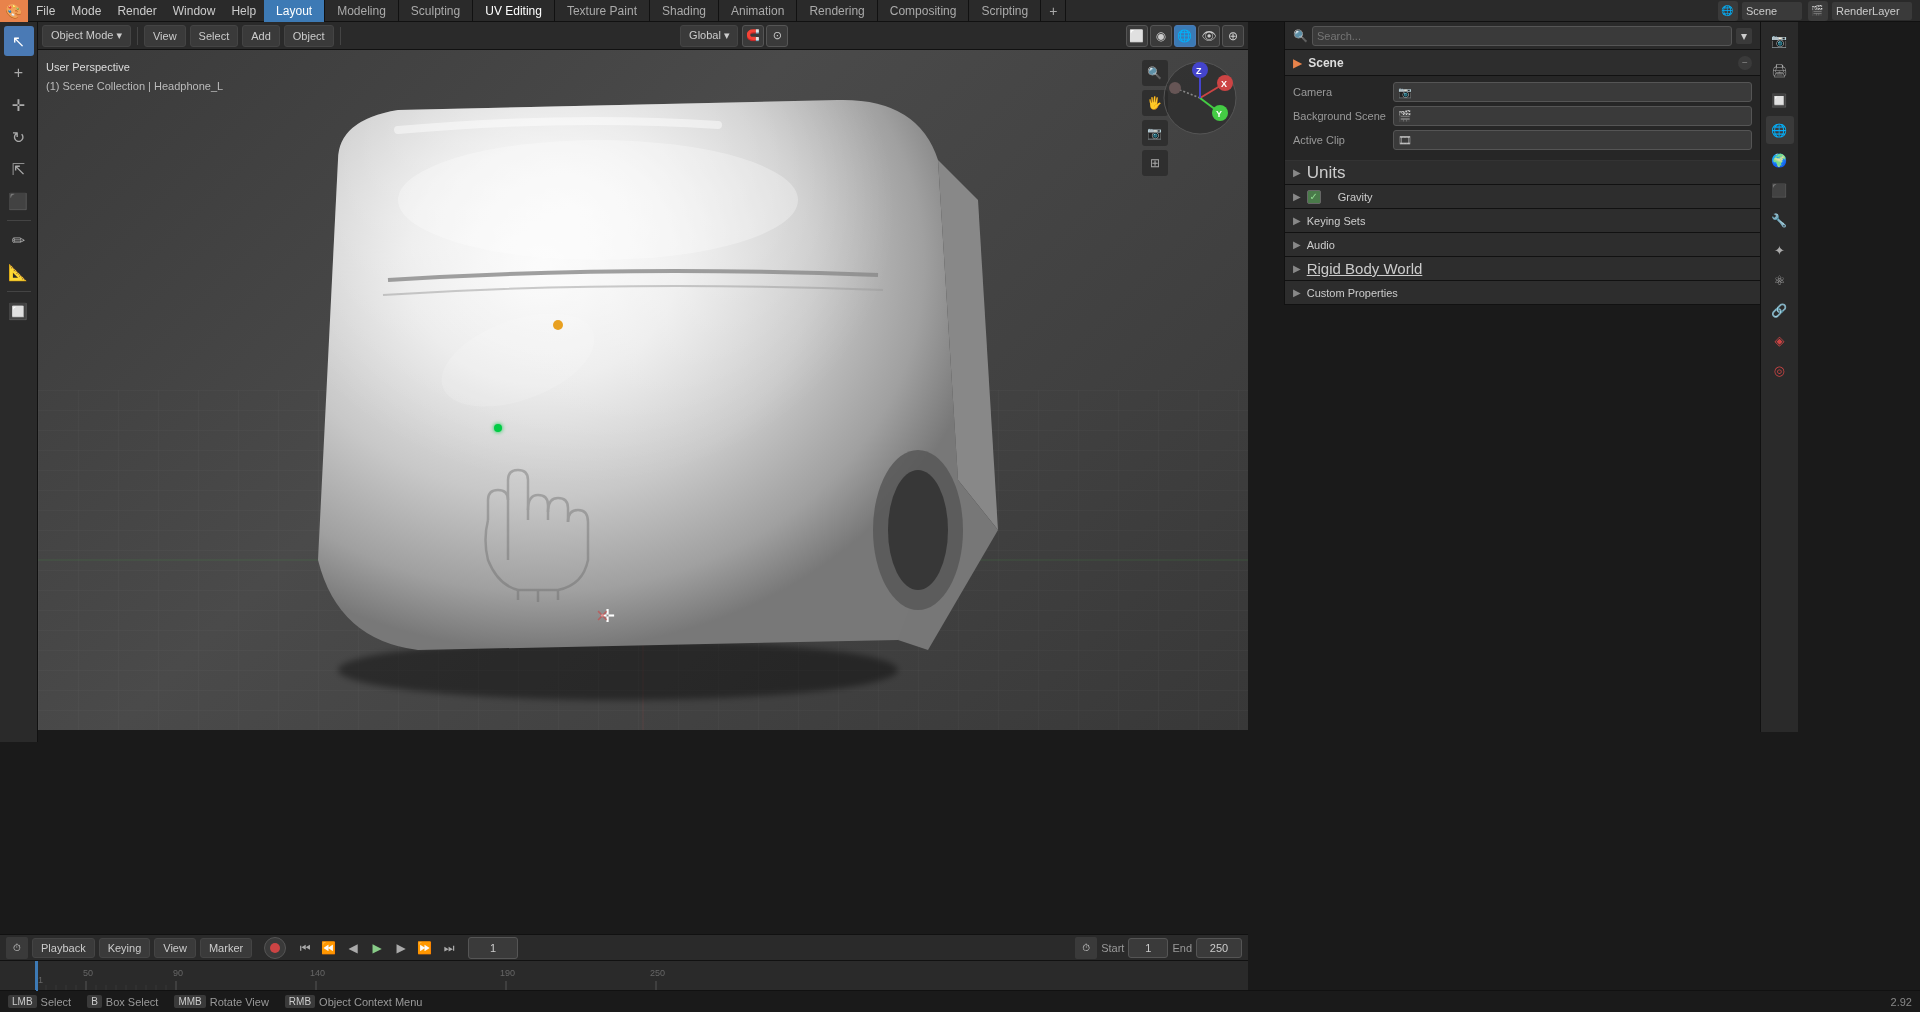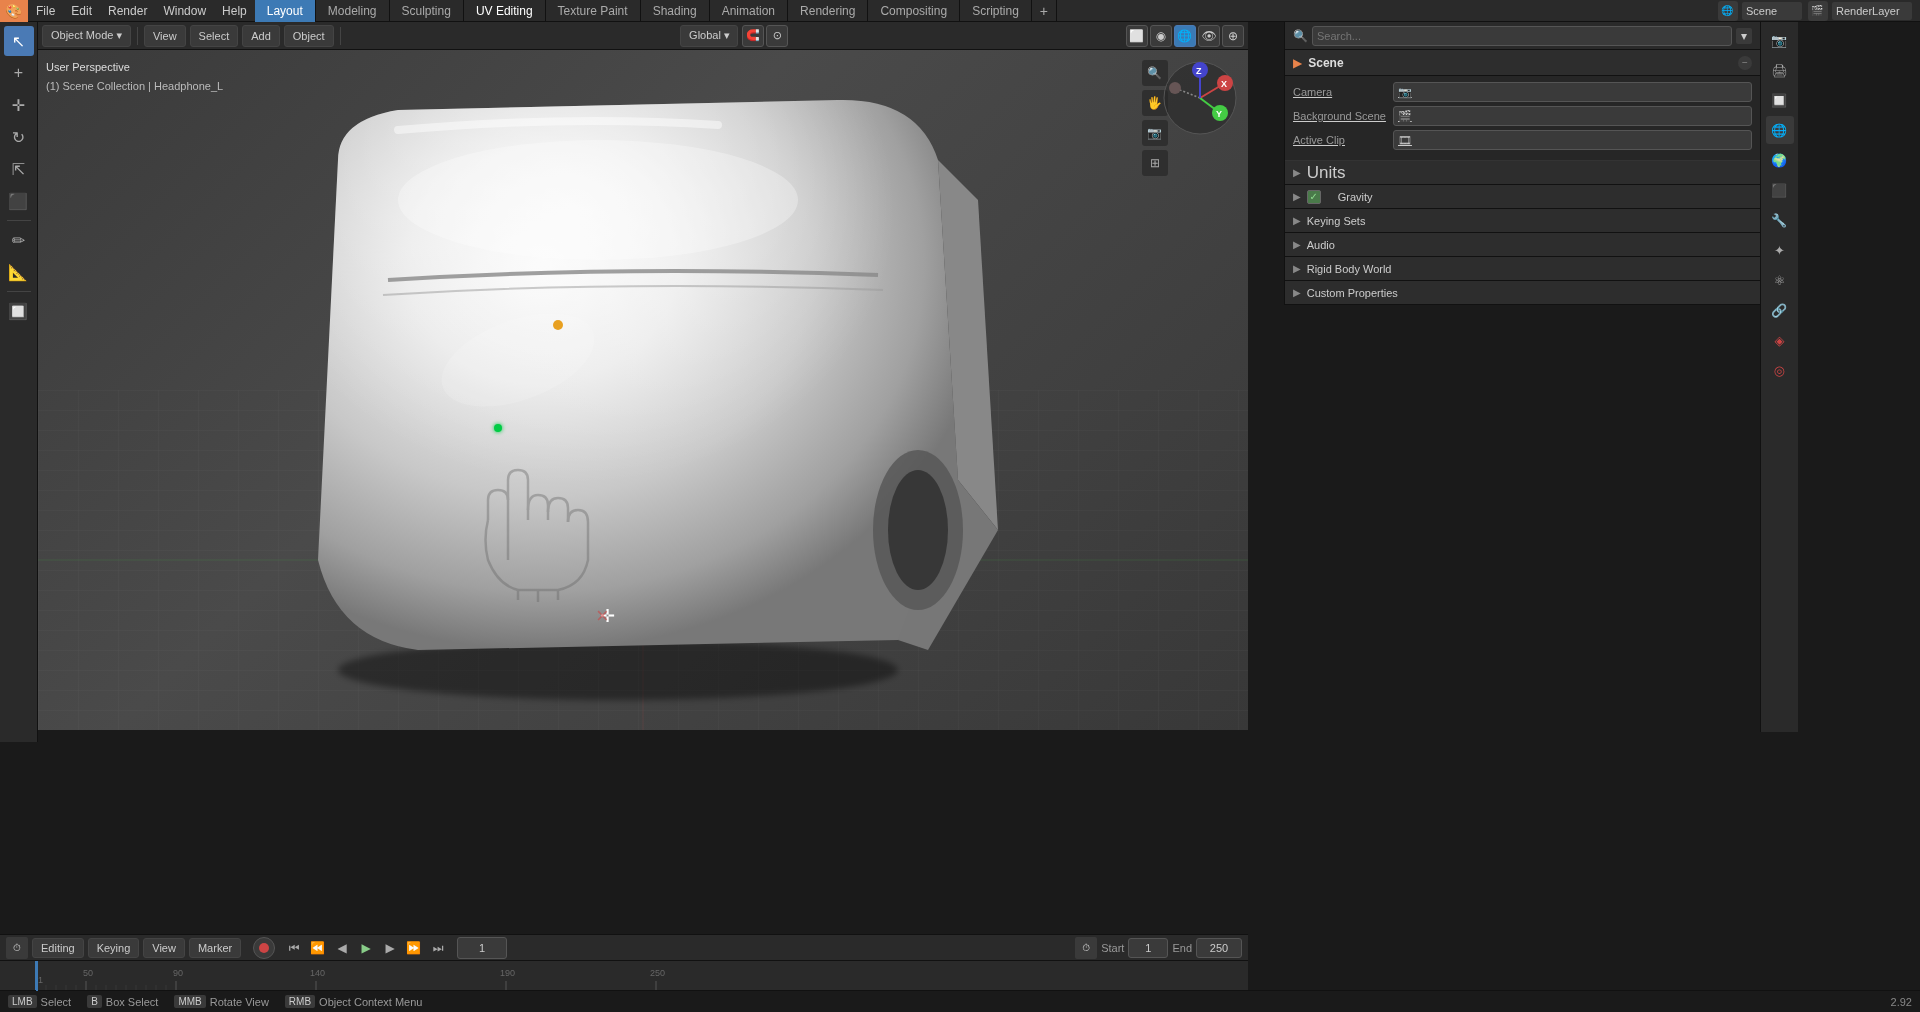--- a/index.html
+++ b/index.html
@@ -72,21 +72,21 @@
     ::-webkit-scrollbar-track { background: #1a1a1a; }
     ::-webkit-scrollbar-thumb { background: #444; border-radius: 3px; }
   </style>
 </head>
 <body>
 
 <div id="top-bar">
   <div style="width:28px;height:22px;background:#e8834b;display:flex;align-items:center;justify-content:center;font-size:14px;">🎨</div>
   <div class="top-menu-items">
     <div class="top-menu-item">File</div>
-    <div class="top-menu-item">Edit</div>
+    <div class="top-menu-item">Mode</div>
     <div class="top-menu-item">Render</div>
     <div class="top-menu-item">Window</div>
     <div class="top-menu-item">Help</div>
   </div>
   <div class="workspace-tabs">
     <div class="workspace-tab active">Layout</div>
     <div class="workspace-tab">Modeling</div>
     <div class="workspace-tab">Sculpting</div>
     <div class="workspace-tab uv-editing-tab">UV Editing</div>
     <div class="workspace-tab">Texture Paint</div>
@@ -346,21 +346,21 @@
     <input type="text" style="flex: 1 1 0%; height: 20px; background: rgb(58, 58, 58); border: 1px solid rgb(85, 85, 85); border-radius: 3px; padding: 0px 4px; font-size: 11px; color: rgb(204, 204, 204); outline: none;" placeholder="Search...">
     <div style="width:16px;height:16px;background:#3a3a3a;border-radius:2px;display:flex;align-items:center;justify-content:center;cursor:pointer;">▾</div>
   </div>
 
   <div style="height:26px;display:flex;align-items:center;padding:0 8px;background:#2d2d2d;border-bottom:1px solid #111;">
     <span style="color:#e8834b;margin-right:6px;">▶</span>
     <span style="font-size:12px;color:#ddd;font-weight:bold;">Scene</span>
     <div style="margin-left:auto;width:14px;height:14px;border-radius:50%;background:#3a3a3a;display:flex;align-items:center;justify-content:center;cursor:pointer;font-size:10px;color:#888;">−</div>
   </div>
 
-  <div style="padding:6px 8px;background:#262626;border-bottom:1px solid #333;text-decoration:underline;">
+  <div style="padding:6px 8px;background:#262626;border-bottom:1px solid #333;">
 
     <div class="props-row">
       <span class="props-label">Camera</span>
       <div class="props-field">
         <span style="font-size:11px;">📷</span>
         <span style="font-size:10px;color:#888;"></span>
       </div>
     </div>
 
     <div class="props-row">
@@ -394,34 +394,34 @@
     <span style="font-size:11px;color:#ccc;">Keying Sets</span>
   </div>
 
   <div style="height:24px;display:flex;align-items:center;padding:0 8px;background:#2d2d2d;border-bottom:1px solid #111;cursor:pointer;">
     <span style="margin-right:6px;color:#888;font-size:10px;">▶</span>
     <span style="font-size:11px;color:#ccc;">Audio</span>
   </div>
 
   <div style="height:24px;display:flex;align-items:center;padding:0 8px;background:#2d2d2d;border-bottom:1px solid #111;cursor:pointer;">
     <span style="margin-right:6px;color:#888;font-size:10px;">▶</span>
-    <span style="font-size:11px;color:#ccc;">Rigid Body World</span>
+    <span style="font-size:15px;color:#ccc;text-decoration:underline;">Rigid Body World</span>
   </div>
 
   <div style="height:24px;display:flex;align-items:center;padding:0 8px;background:#2d2d2d;border-bottom:1px solid #111;cursor:pointer;">
     <span style="margin-right:6px;color:#888;font-size:10px;">▶</span>
     <span style="font-size:11px;color:#ccc;">Custom Properties</span>
   </div>
 </div>
 
 <div id="timeline" style="position:absolute;bottom:22px;left:0;width:1248px;height:56px;background:#232323;border-top:1px solid #111;">
 
   <div style="height:26px;background:#2a2a2a;display:flex;align-items:center;padding:0 6px;gap:4px;border-bottom:1px solid #111;">
     <div style="width:22px;height:22px;background:#3a3a3a;border-radius:2px;display:flex;align-items:center;justify-content:center;cursor:pointer;font-size:10px;">⏱</div>
-    <div class="timeline-btn">Editing</div>
+    <div class="timeline-btn">Playback</div>
     <div class="timeline-btn">Keying</div>
     <div class="timeline-btn">View</div>
     <div class="timeline-btn">Marker</div>
 
     <div style="width:22px;height:22px;background:#3a3a3a;border:1px solid #555;border-radius:50%;display:flex;align-items:center;justify-content:center;cursor:pointer;margin-left:8px;">
       <div style="width:10px;height:10px;border-radius:50%;background:#cc4444;"></div>
     </div>
 
     <div style="display:flex;align-items:center;gap:2px;margin-left:4px;">
       <div class="play-btn">⏮</div>

